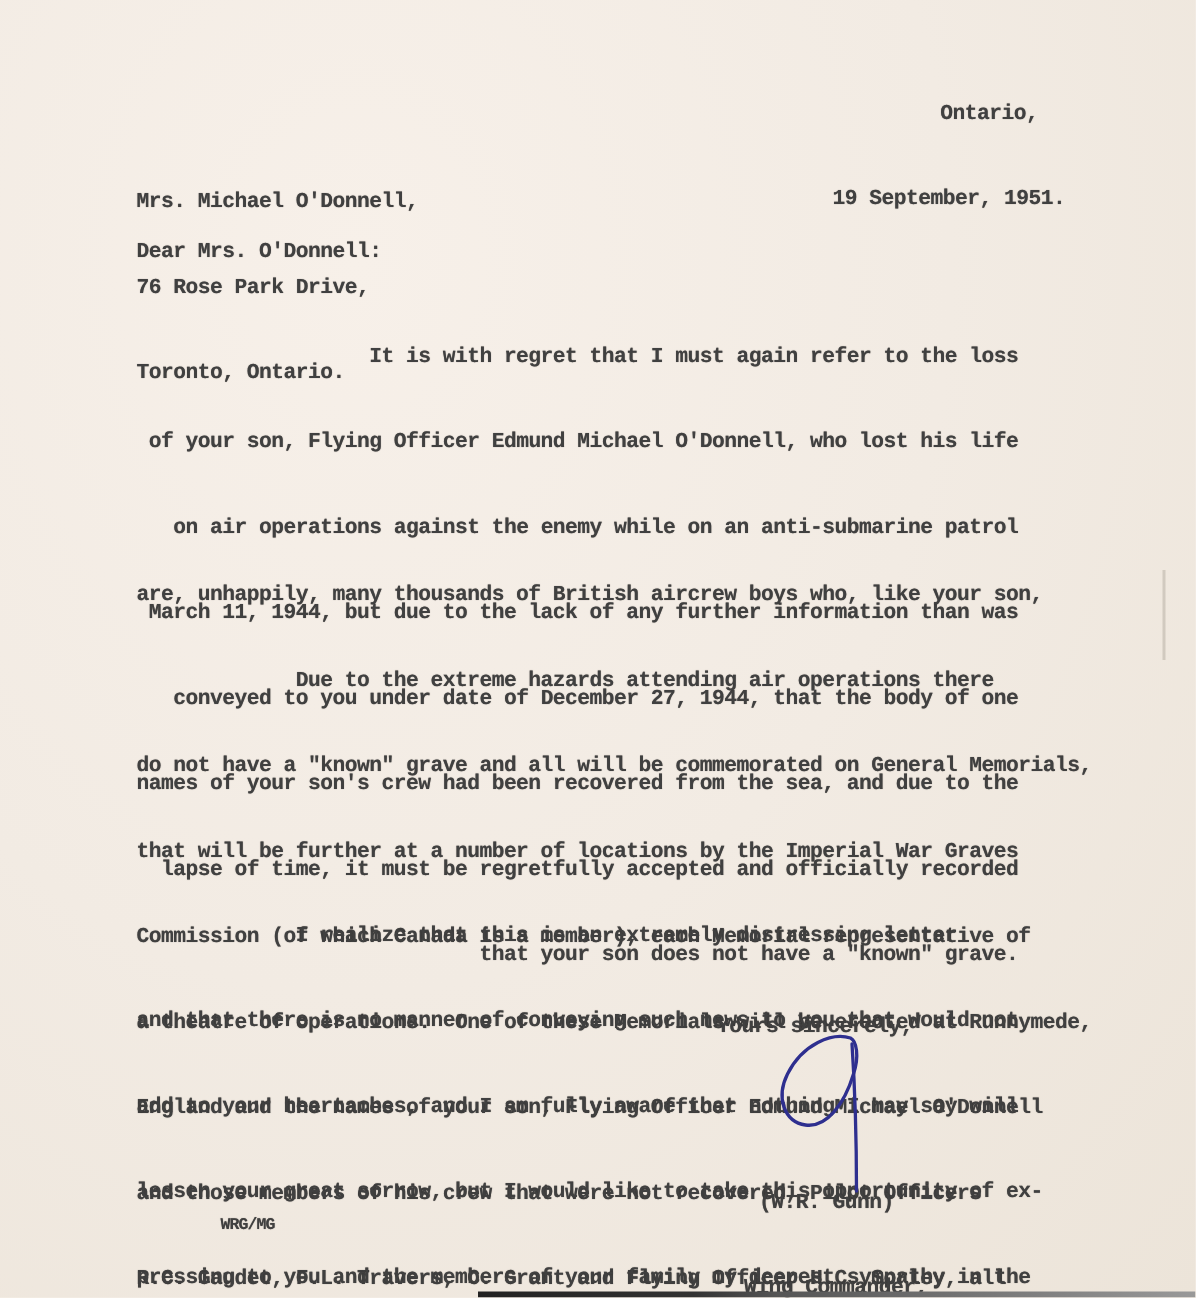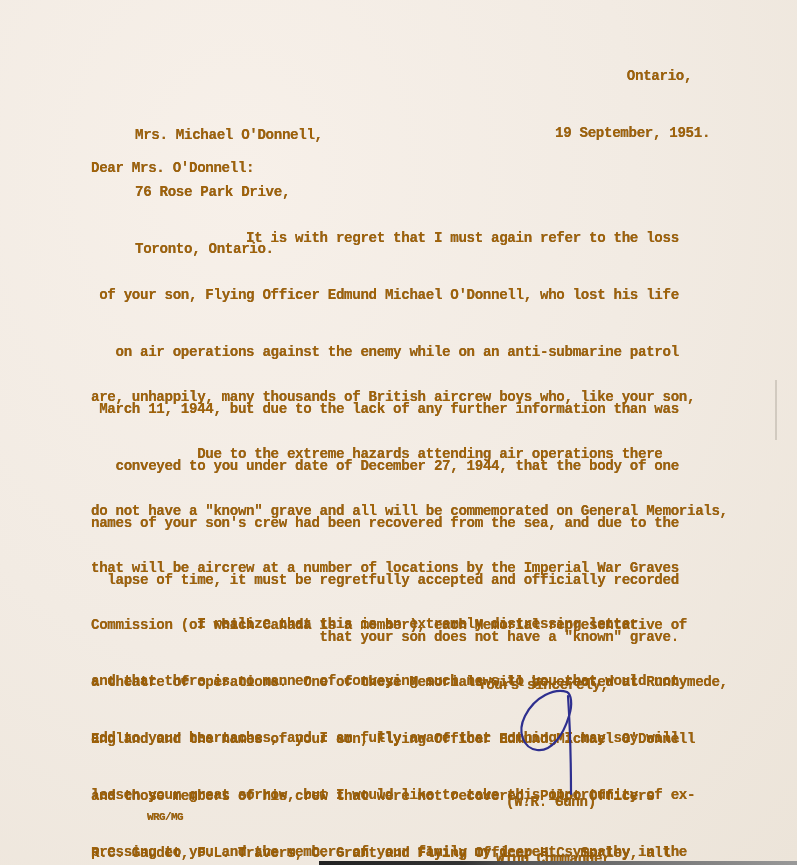--- a/index.html
+++ b/index.html
@@ -9,30 +9,30 @@
       position: relative;
     }
     .paper {
       position: absolute; left: 0; top: 0; width: 797px; height: 865px;
       background: radial-gradient(ellipse at 30% 20%, #f7f0e9 0%, #f2ebe3 50%, #ece4d9 100%);
     }
     .tw {
       font-family: "Liberation Mono", "DejaVu Sans Mono", monospace;
       font-size: 14.2px;
       font-weight: bold;
-      color: #a16207;
+      color: #404040;
       letter-spacing: -0.35px;
       white-space: pre;
       position: absolute;
       line-height: 19px;
       text-shadow: 0 0 0.6px rgba(40,35,30,0.6);
     }
     .dateline { left: 555px; top: 29px; text-align: right; }
     .dateline div { text-align: right; }
-    .address { left: 91px; top: 88px; margin-left: 44px; }
+    .address { left: 91px; top: 88px; }
     .salutation { left: 91px; top: 159px; }
     .para { left: 91px; }
     .p1 { top: 191px; text-align: right; }
     .p2 { top: 350px; }
     .p3 { top: 577px; }
     .closing { left: 478px; top: 676px; }
     .sigblock { left: 450px; top: 755px; }
     .sigblock .c { display: block; }
     .ref { left: 99px; top: 808px; font-size: 11px; letter-spacing: -0.6px; margin-left: 48px; }
     .signature {
@@ -74,21 +74,21 @@
   <div>conveyed to you under date of December 27, 1944, that the body of one</div>
   <div>names of your son's crew had been recovered from the sea, and due to the</div>
   <div>lapse of time, it must be regretfully accepted and officially recorded</div>
   <div>that your son does not have a "known" grave.</div>
 </div>
 
 <div class="tw para p2">
   <div>are, unhappily, many thousands of British aircrew boys who, like your son,</div>
   <div>             Due to the extreme hazards attending air operations there</div>
   <div>do not have a "known" grave and all will be commemorated on General Memorials,</div>
-  <div>that will be aircrew at a number of locations by the Imperial War Graves</div>
+  <div>that will be further at a number of locations by the Imperial War Graves</div>
   <div>Commission (of which Canada is a member), each Memorial representative of</div>
   <div>a theatre of operations.  One of these Memorials will be erected at Runnymede,</div>
   <div>England and the names of your son, Flying Officer Edmund Michael O'Donnell</div>
   <div>and those members of his crew that were not recovered, Pilot Officers</div>
   <div>R.C. Gaudet, F.L. Travers, C. Grant and Flying Officer H.C. Sorley, all</div>
   
   
   
 </div>
 

